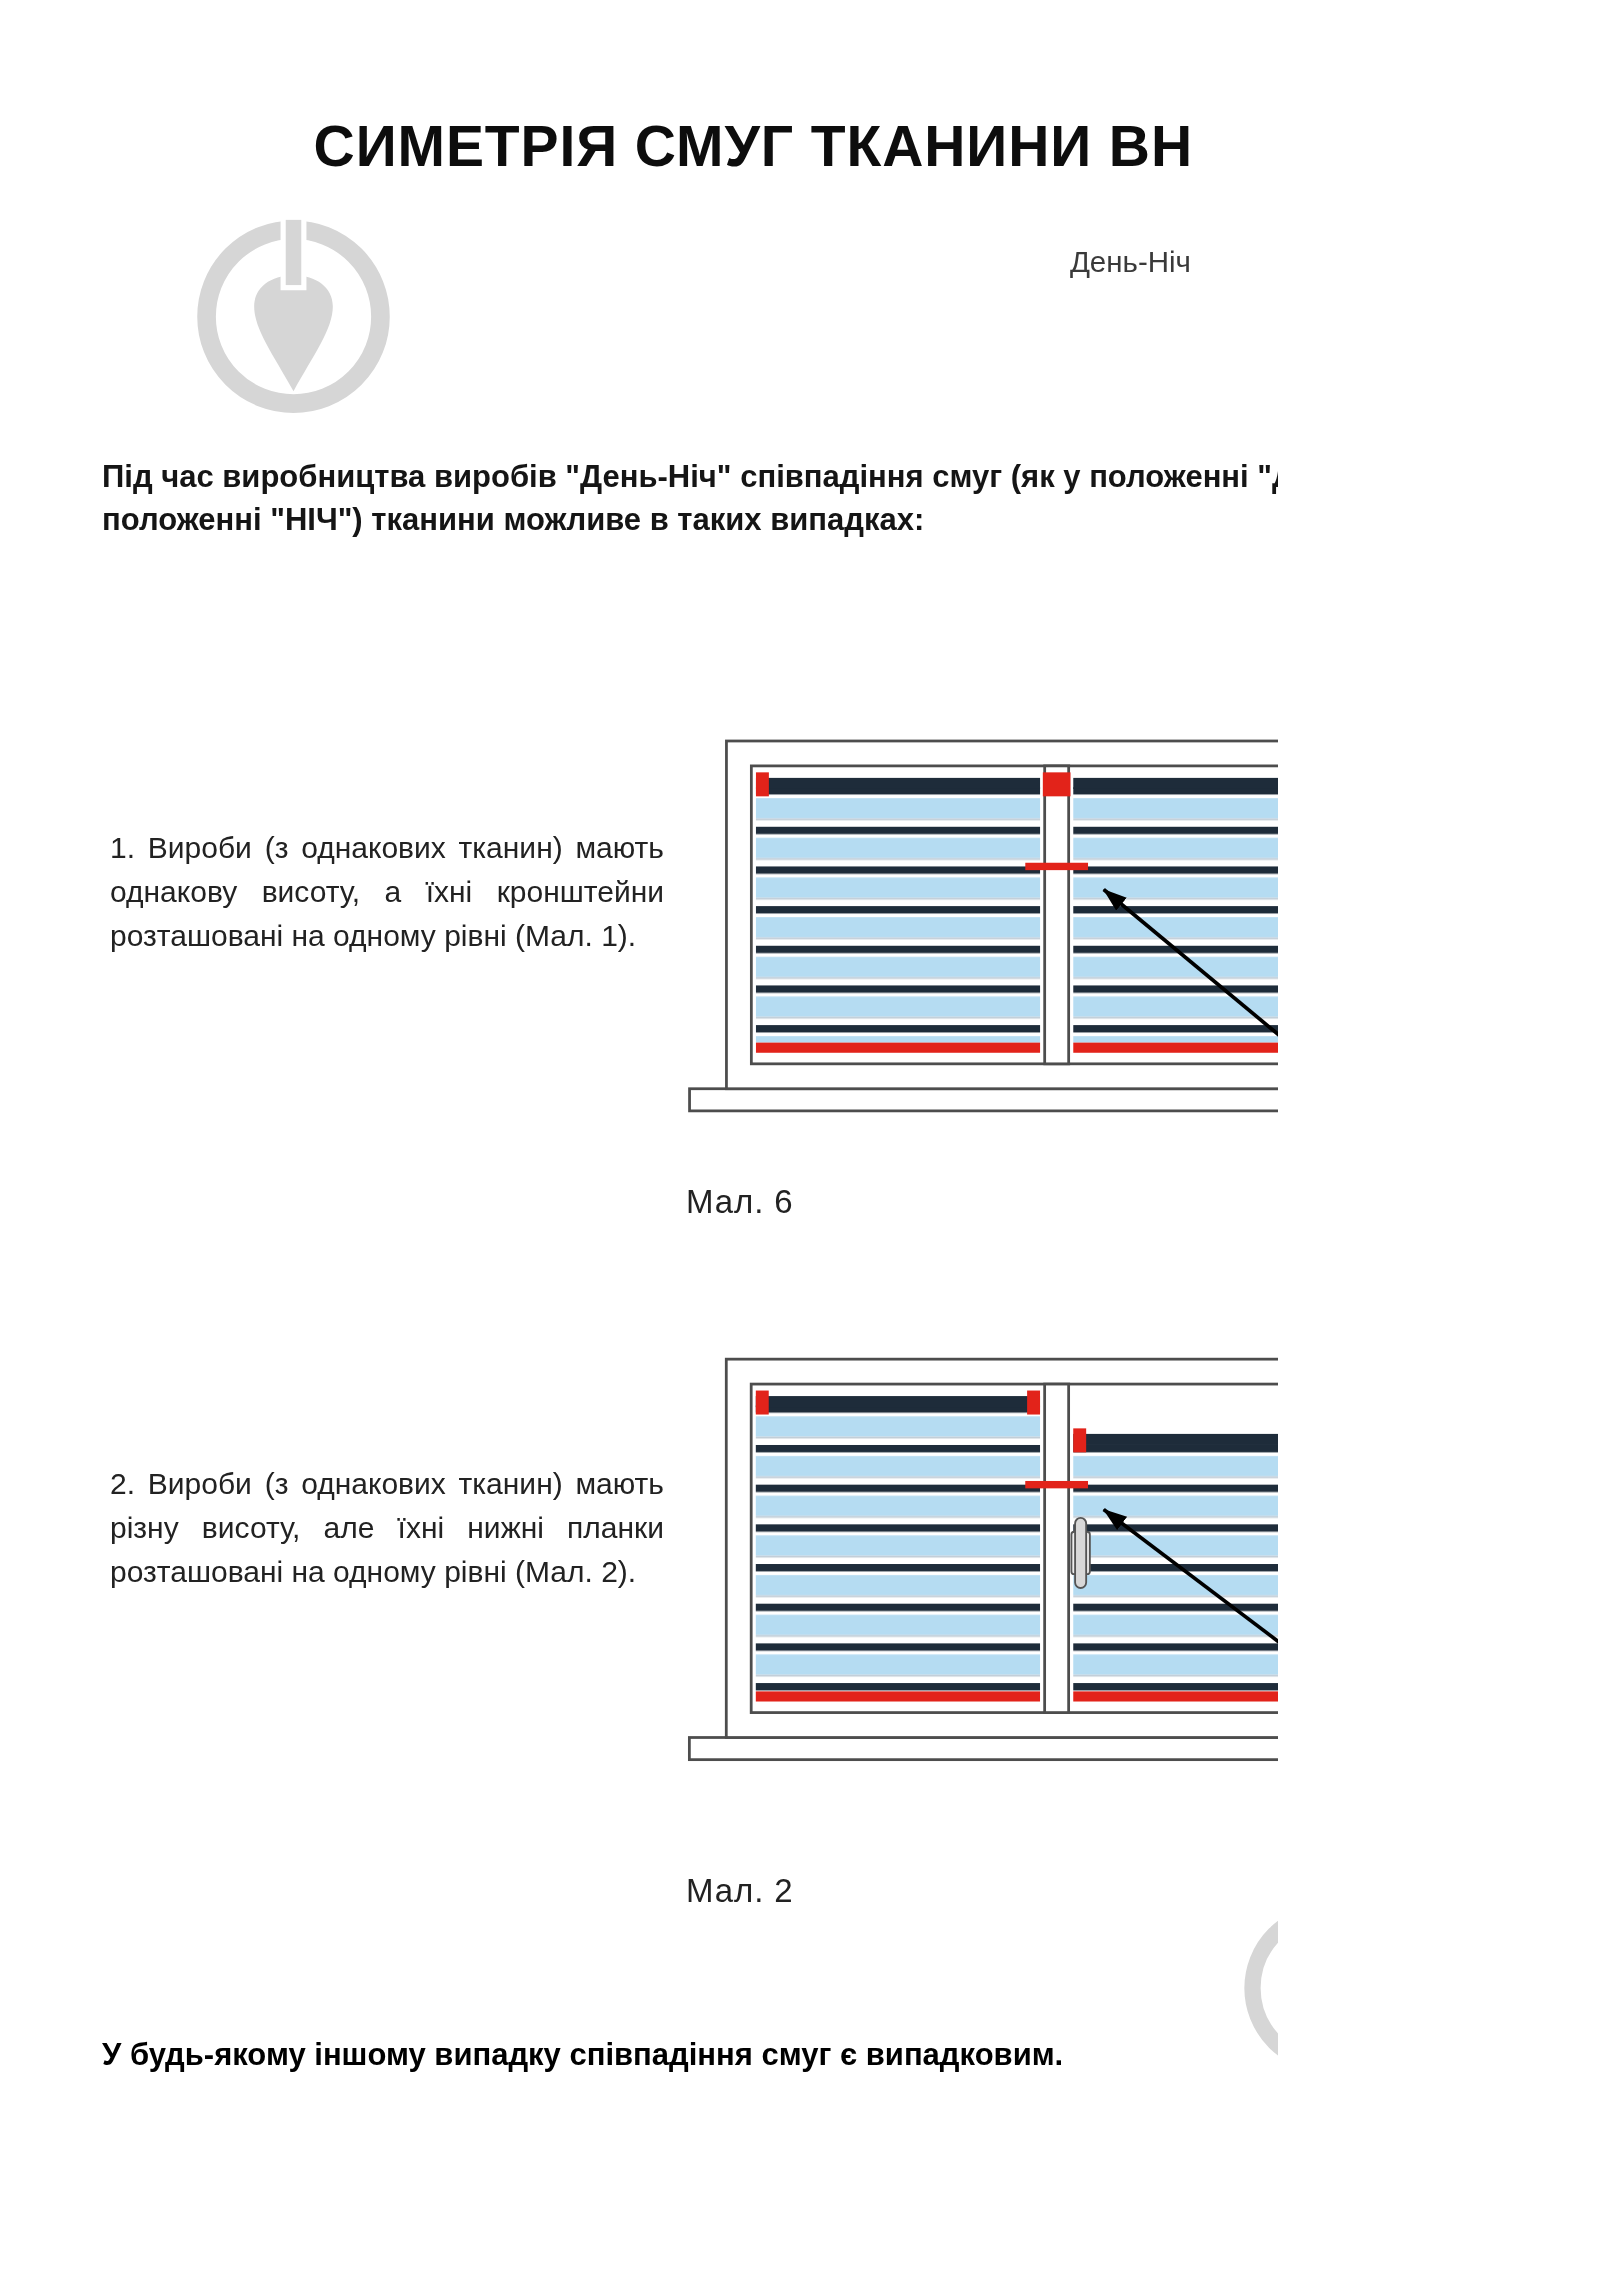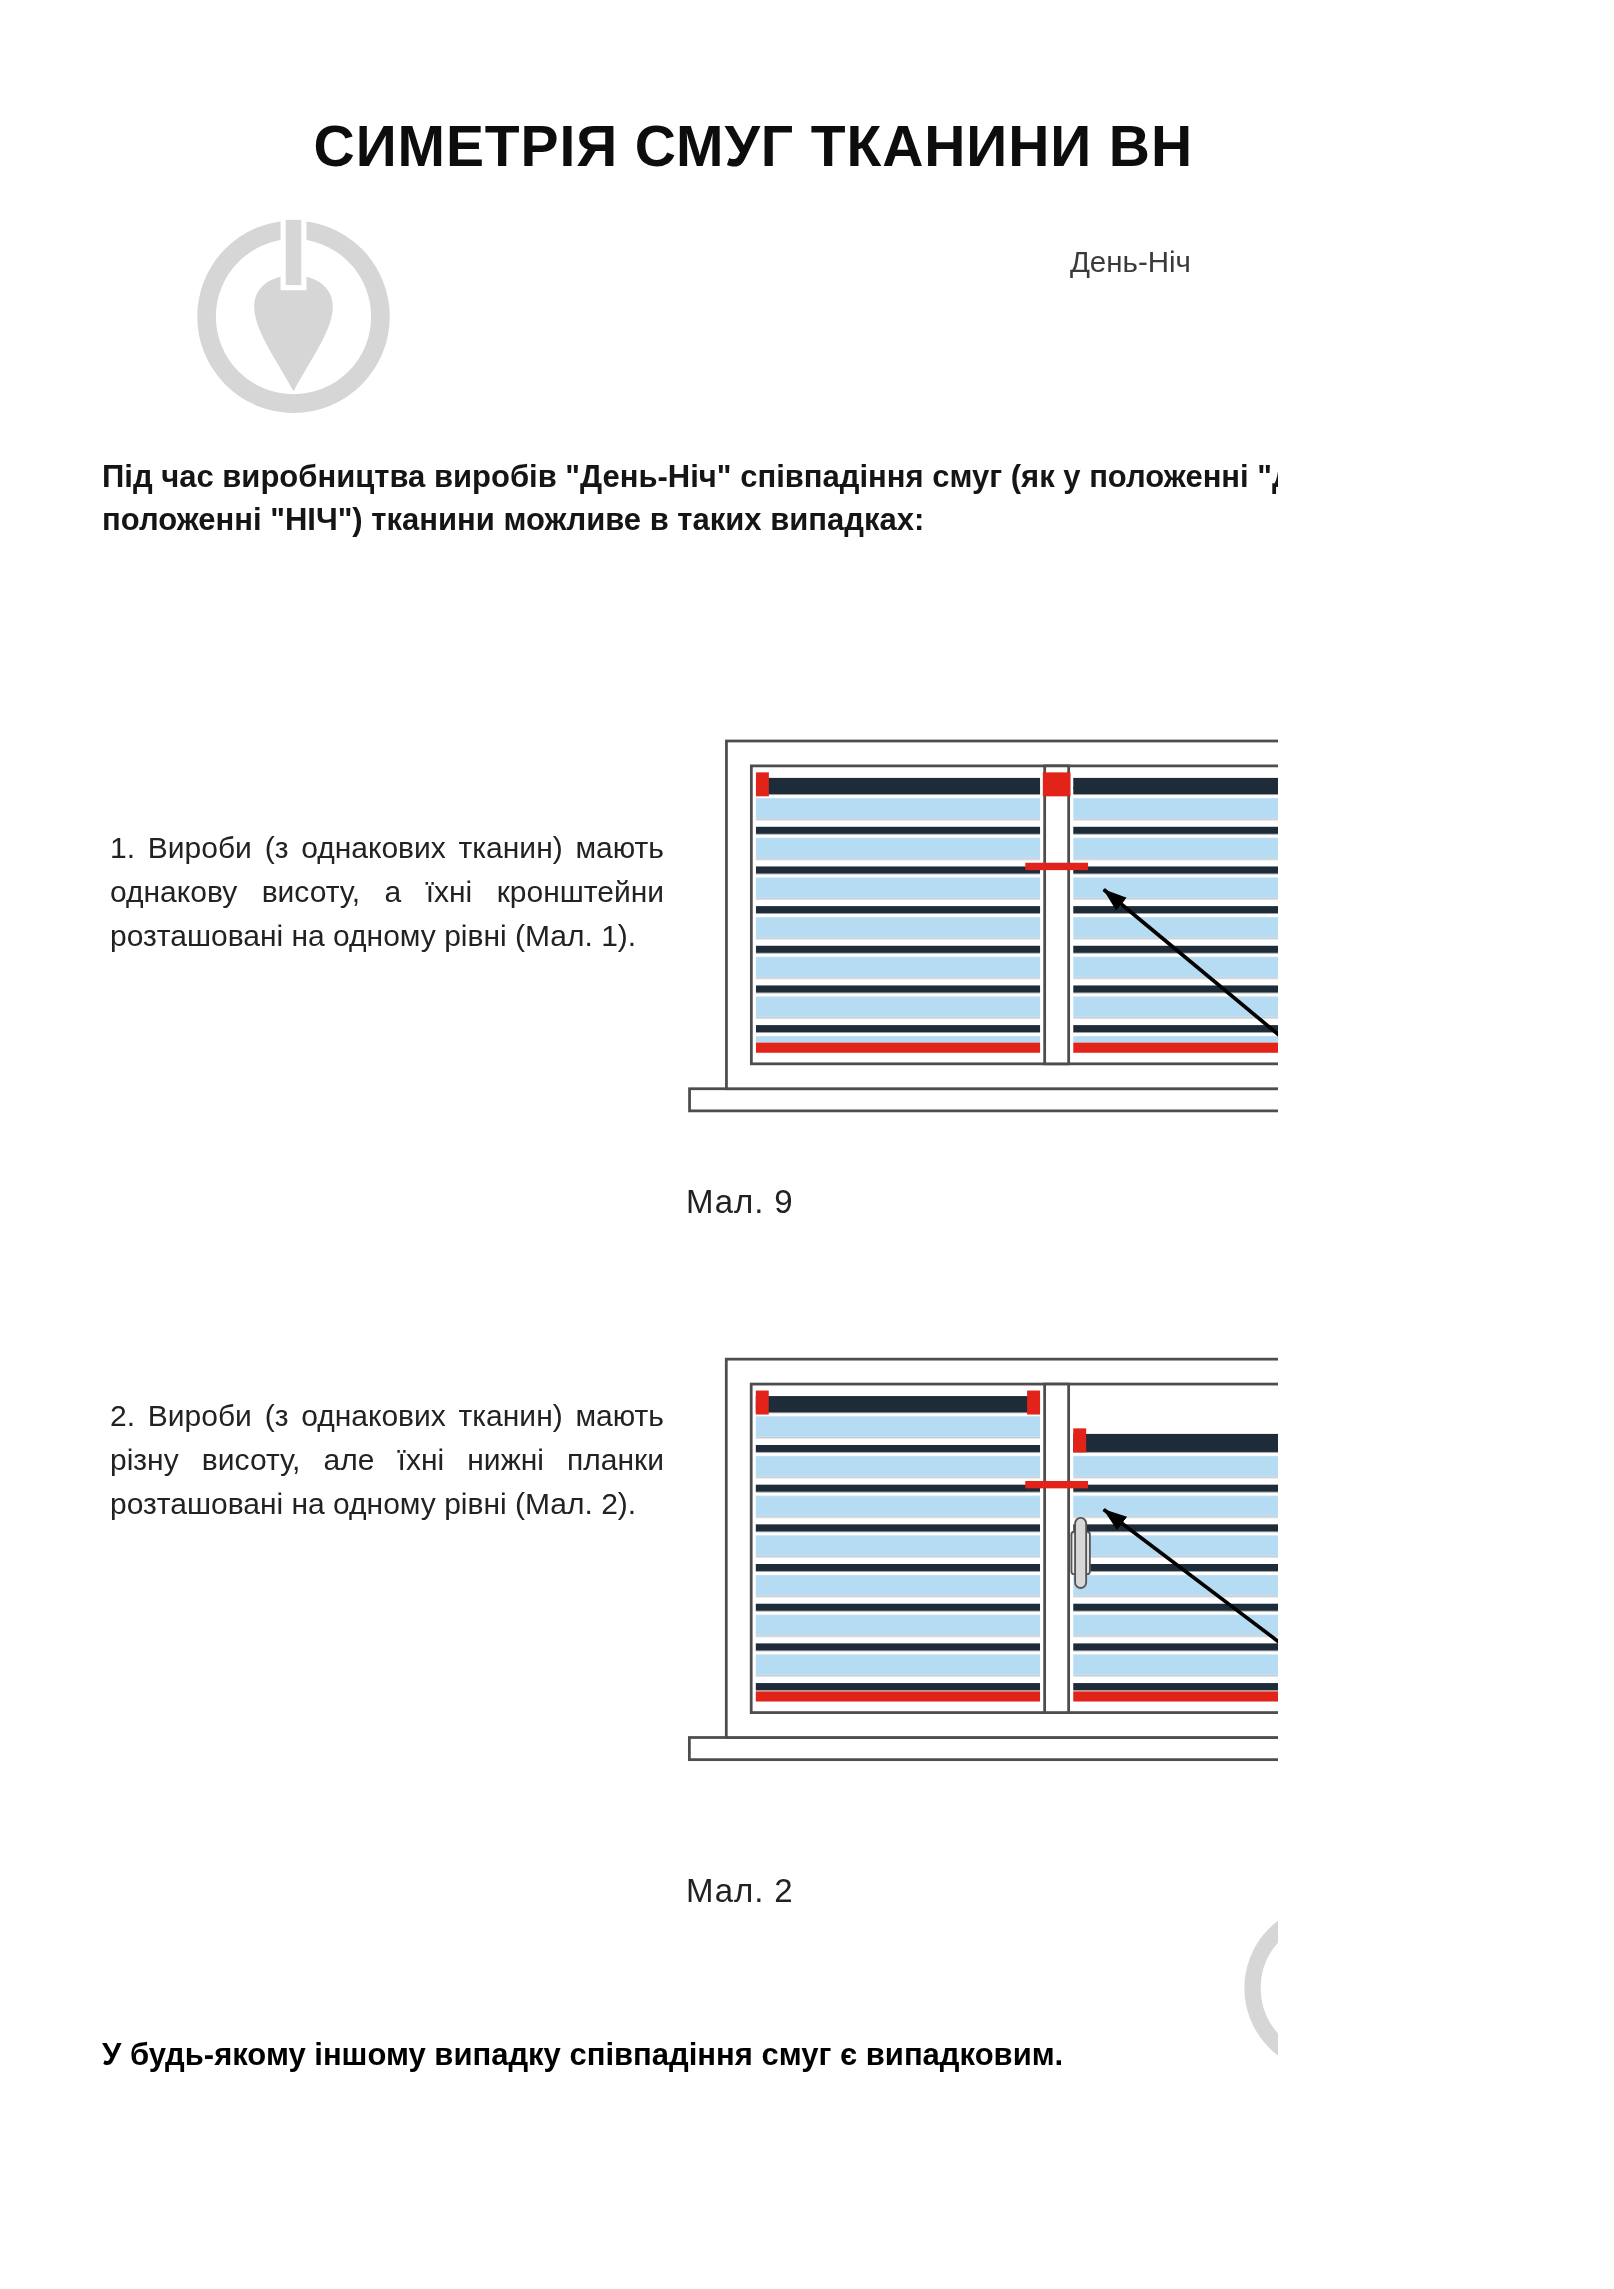--- a/index.html
+++ b/index.html
@@ -5,21 +5,21 @@
   html,body{margin:0;padding:0;background:#ffffff;}
   .page{position:relative;width:1278px;height:2290px;background:#fff;overflow:hidden;
         font-family:"Liberation Sans",sans-serif;color:#1a1a1a;}
   .abs{position:absolute;}
   .title{top:113px;left:0;right:85px;text-align:right;font-size:57px;font-weight:700;
          letter-spacing:0.9px;color:#0d0d0d;}
   .subtitle{top:225px;left:0;right:87px;text-align:right;font-size:29.5px;color:#3a3a3a;margin-top:20px;}
   .intro{top:425px;left:102px;width:1421px;font-size:31px;font-weight:700;line-height:1.38;color:#151515;}
   .item{left:110px;width:554px;font-size:30px;line-height:1.47;text-align:justify;color:#222;}
   .item1{top:810px;margin-top:16px;}
-  .item2{top:1364px;}
+  .item2{top:1432px;}
   .caption{left:686px;font-size:33px;color:#222;letter-spacing:0.9px;}
   .cap1{top:1183px;}
   .cap2{top:1872px;}
   .footer-note{top:2006px;left:102px;width:1200px;font-size:31px;font-weight:700;color:#000000;}
   .fig-svg{position:absolute;}
   .watermark{position:absolute;z-index:0;}
   .content{position:relative;z-index:1;}
   
   .fr{fill:#ffffff;stroke:var(--frame-gray,#4d4d4d);stroke-width:3;}
   .red{fill:var(--accent-red,#e2231a);}
@@ -105,21 +105,21 @@
           <rect x="-92" y="12" width="184" height="24" class="navy"></rect>
           <rect x="-92" y="42" width="184" height="26" class="blue"></rect>
           <rect x="-52" y="-90" width="16" height="180" fill="#fff" stroke="#222" stroke-width="2"></rect>
           <rect x="-8" y="-90" width="16" height="180" fill="#fff" stroke="#222" stroke-width="2"></rect>
           <rect x="36" y="-90" width="16" height="180" fill="#fff" stroke="#222" stroke-width="2"></rect>
           <rect x="-92" y="-7" width="184" height="14" class="red"></rect>
         </g>
         <circle r="87" fill="none" stroke="#000" stroke-width="6"></circle>
       </g>
     </svg>
-    <div class="abs caption cap1">Мал. 9</div>
+    <div class="abs caption cap1">Мал. 6</div>
 
     <svg class="fig-svg" style="left:646px;top:1347px" width="968" height="554" viewBox="0 0 1049 600">
       <defs>
         <pattern id="f2a" width="12" height="43" patternUnits="userSpaceOnUse" patternTransform="translate(0,63)">
           <rect width="12" height="8" class="navy"></rect>
           <rect y="12" width="12" height="22" class="blue"></rect>
           <rect y="34" width="12" height="2" fill="#c2cdd6"></rect>
         </pattern>
         <clipPath id="mg2">
             <circle r="87"></circle>

